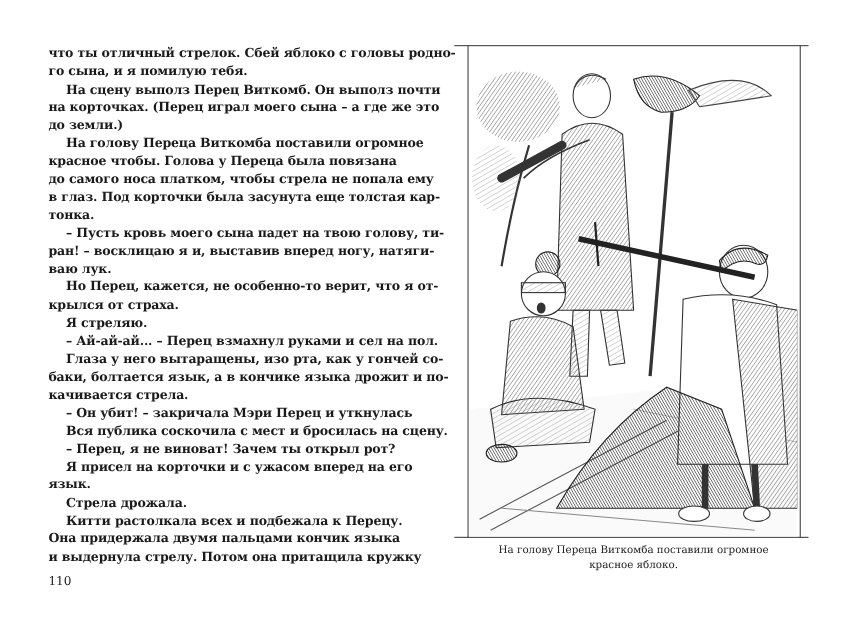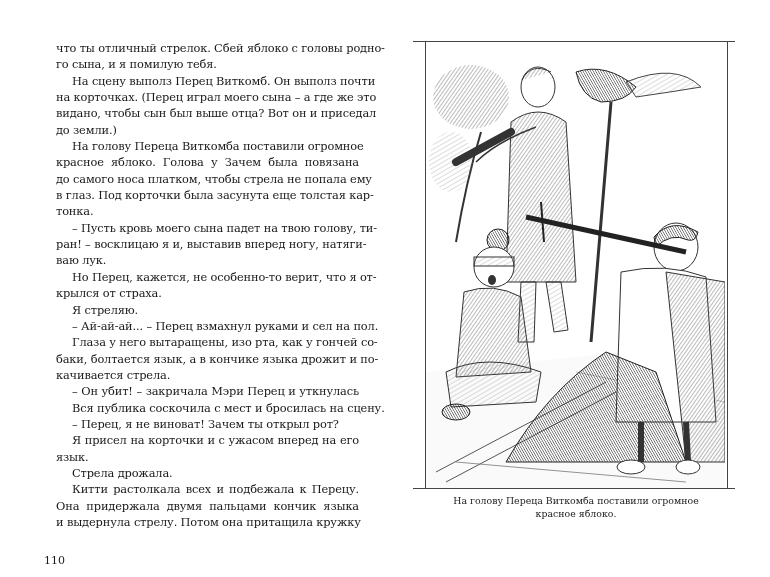--- a/index.html
+++ b/index.html
@@ -1,42 +1,41 @@
 <!DOCTYPE html>
 <html><head>
 <meta charset="utf-8">
 <style>
   html, body { margin:0; padding:0; background:#ffffff; }
   body { width:770px; height:577px; position:relative; overflow:hidden;
          font-family:"DejaVu Serif","Liberation Serif",serif; color:#1a1a1a; }
-  .page-left { position:absolute; left:56px; top:40px; width:303px; }
+  .page-left { position:absolute; left:44px; top:40px; width:303px;font-weight:bold; }
   .line { font-size:11.4px; line-height:16.35px; height:16.35px; white-space:nowrap;
           text-align:justify; text-align-last:justify; letter-spacing:-0.15px; }
   .line.last { text-align-last:left; }
   .line.indent { padding-left:16px; }
-  .page-number { position:absolute; left:44px; top:554px; font-size:11px; }
+  .page-number { position:absolute; left:44px; top:522px; font-size:11px; }
   .illus-frame { position:absolute; left:425px; top:41px; width:301px; height:448px;
                  border-left:1px solid #444; border-right:1px solid #444; }
   .hline { position:absolute; height:1px; background:#444; }
   .illus { position:absolute; left:426px; top:42px; width:299px; height:446px; overflow:hidden; }
   .caption { position:absolute; left:426px; top:494px; width:300px; text-align:center;
              font-size:9.4px; line-height:13px; color:#222; }
 </style>
 </head>
 <body>
 
 <div class="page-left" id="left-text">
     <div class="line">что ты отличный стрелок. Сбей яблоко с головы родно-</div>
     <div class="line last">го сына, и я помилую тебя.</div>
     <div class="line indent">На сцену выполз Перец Виткомб. Он выполз почти</div>
     <div class="line">на корточках. (Перец играл моего сына – а где же это</div>
-    <div class="line">видано, чтобы сын был выше отца? Вот он и приседал</div>
     <div class="line last">до земли.)</div>
     <div class="line indent">На голову Перeца Виткомба поставили огромное</div>
-    <div class="line">красное яблоко. Голова у Зачем была повязана</div>
+    <div class="line">красное чтобы. Голова у Перeца была повязана</div>
     <div class="line">до самого носа платком, чтобы стрела не попала ему</div>
     <div class="line">в глаз. Под корточки была засунута еще толстая кар-</div>
     <div class="line last">тонка.</div>
     <div class="line indent">– Пусть кровь моего сына падет на твою голову, ти-</div>
     <div class="line">ран! – восклицаю я и, выставив вперед ногу, натяги-</div>
     <div class="line last">ваю лук.</div>
     <div class="line indent">Но Перец, кажется, не особенно-то верит, что я от-</div>
     <div class="line last">крылся от страха.</div>
     <div class="line indent last">Я стреляю.</div>
     <div class="line indent last">– Ай-ай-ай... – Перец взмахнул руками и сел на пол.</div>

